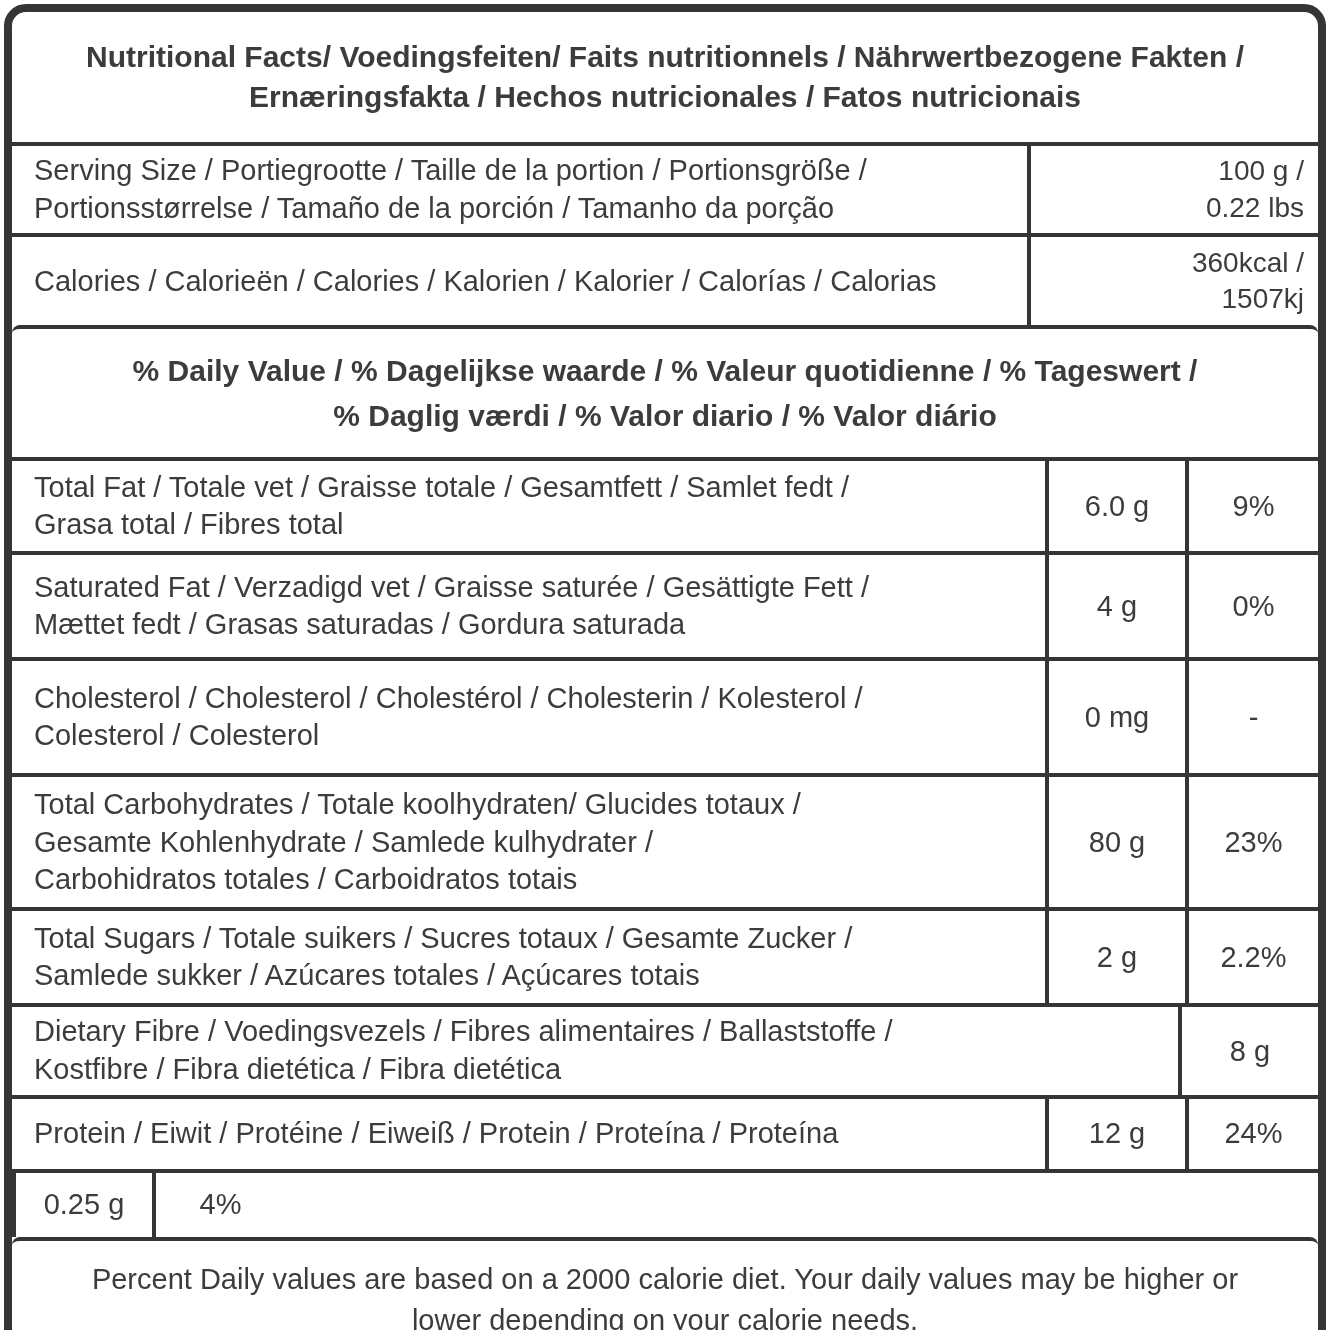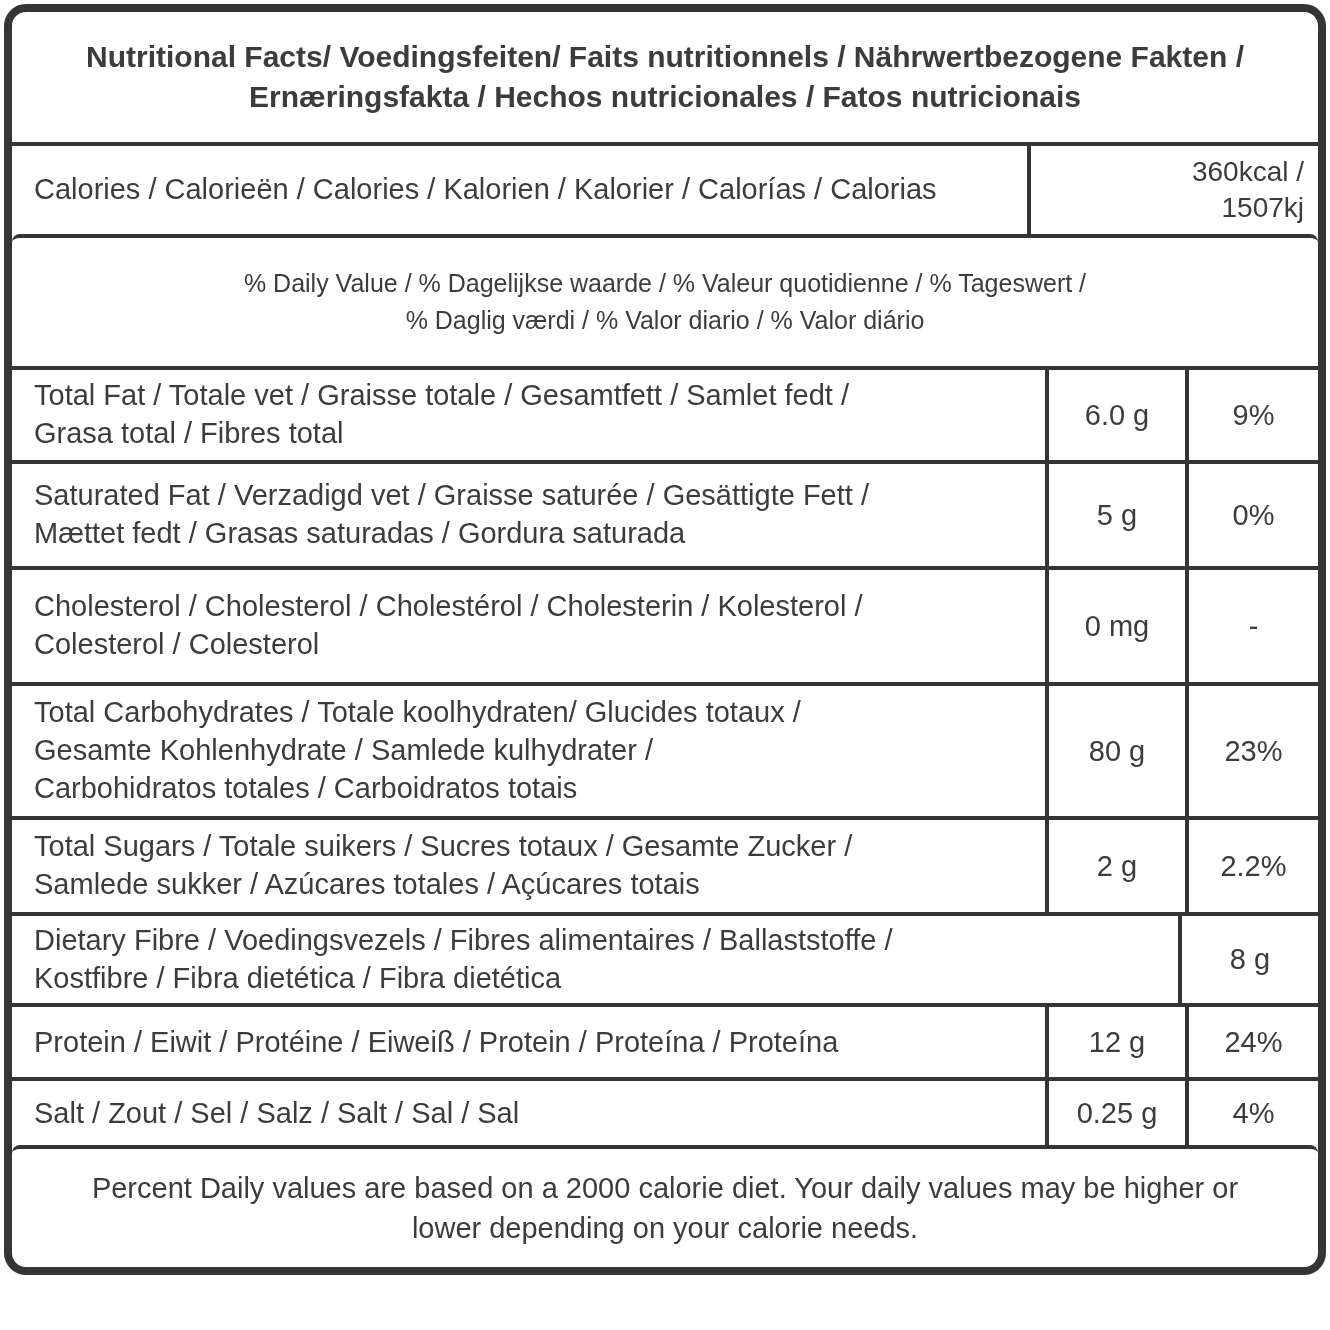--- a/index.html
+++ b/index.html
@@ -38,22 +38,22 @@
     padding: 6px 10px;
     border-radius: 8px;
   }
   .title-text {
     font-weight: bold;
     font-size: 30px;
     line-height: 1.35;
     white-space: pre-line;
   }
   .dv-text {
-    font-weight: normal;
-    font-size: 25px;
+    font-weight: bold;
+    font-size: 30px;
     line-height: 1.5;
     white-space: pre-line;
   }
   .foot-text {
     font-size: 29px;
     line-height: 1.4;
     white-space: pre-line;
   }
 
   .c-label {
@@ -97,20 +97,26 @@
 </head>
 <body>
 
 <div class="label-box">
 
   <div class="row banner" style="min-height:118px">
     <div class="title-text">Nutritional Facts/ Voedingsfeiten/ Faits nutritionnels / Nährwertbezogene Fakten /
 Ernæringsfakta / Hechos nutricionales / Fatos nutricionais</div>
   </div>
 
+  <div class="row" style="min-height:86px">
+    <div class="c-label">Serving Size / Portiegrootte / Taille de la portion / Portionsgröße /
+Portionsstørrelse / Tamaño de la porción / Tamanho da porção</div>
+    <div class="c-wide-value">100 g /
+0.22 lbs</div>
+  </div>
 
   <div class="row" style="min-height:88px">
     <div class="c-label">Calories / Calorieën / Calories / Kalorien / Kalorier / Calorías / Calorias</div>
     <div class="c-wide-value">360kcal /
 1507kj</div>
   </div>
 
   <div class="row banner" style="min-height:116px">
     <div class="dv-text">% Daily Value / % Dagelijkse waarde / % Valeur quotidienne / % Tageswert /
 % Daglig værdi / % Valor diario / % Valor diário</div>
@@ -119,21 +125,21 @@
   <div class="row" style="min-height:90px">
     <div class="c-label">Total Fat / Totale vet / Graisse totale / Gesamtfett / Samlet fedt /
 Grasa total / Fibres total</div>
     <div class="c-amount">6.0 g</div>
     <div class="c-pct">9%</div>
   </div>
 
   <div class="row" style="min-height:102px">
     <div class="c-label">Saturated Fat / Verzadigd vet / Graisse saturée / Gesättigte Fett /
 Mættet fedt / Grasas saturadas / Gordura saturada</div>
-    <div class="c-amount">5 g</div>
+    <div class="c-amount">4 g</div>
     <div class="c-pct">0%</div>
   </div>
 
   <div class="row" style="min-height:112px">
     <div class="c-label">Cholesterol / Cholesterol / Cholestérol / Cholesterin / Kolesterol /
 Colesterol / Colesterol</div>
     <div class="c-amount">0 mg</div>
     <div class="c-pct">-</div>
   </div>
 
@@ -158,21 +164,20 @@
     <div class="c-amount">8 g</div>
   </div>
 
   <div class="row" style="min-height:70px">
     <div class="c-label">Protein / Eiwit / Protéine / Eiweiß / Protein / Proteína / Proteína</div>
     <div class="c-amount">12 g</div>
     <div class="c-pct">24%</div>
   </div>
 
   <div class="row" style="min-height:64px">
-    <div class="c-label">Salt / Zout / Sel / Salz / Salt / Sal / Sal</div>
     <div class="c-amount">0.25 g</div>
     <div class="c-pct">4%</div>
   </div>
 
   <div class="row banner" style="min-height:106px">
     <div class="foot-text">Percent Daily values are based on a 2000 calorie diet. Your daily values may be higher or
 lower depending on your calorie needs.</div>
   </div>
 
 </div>

